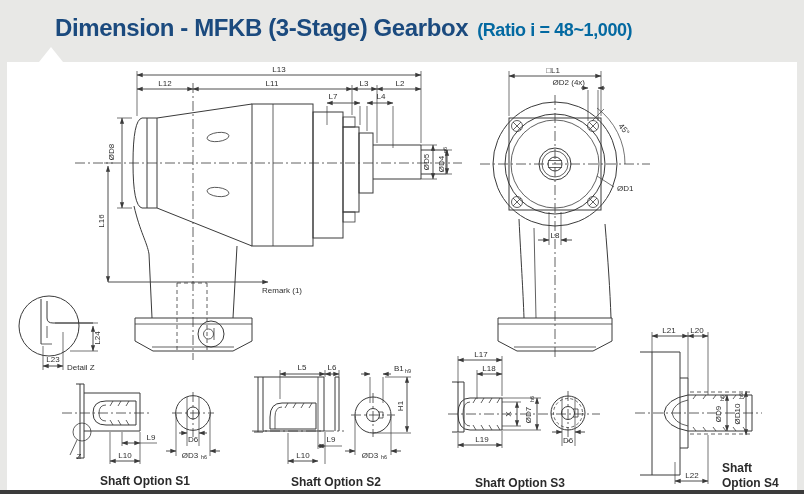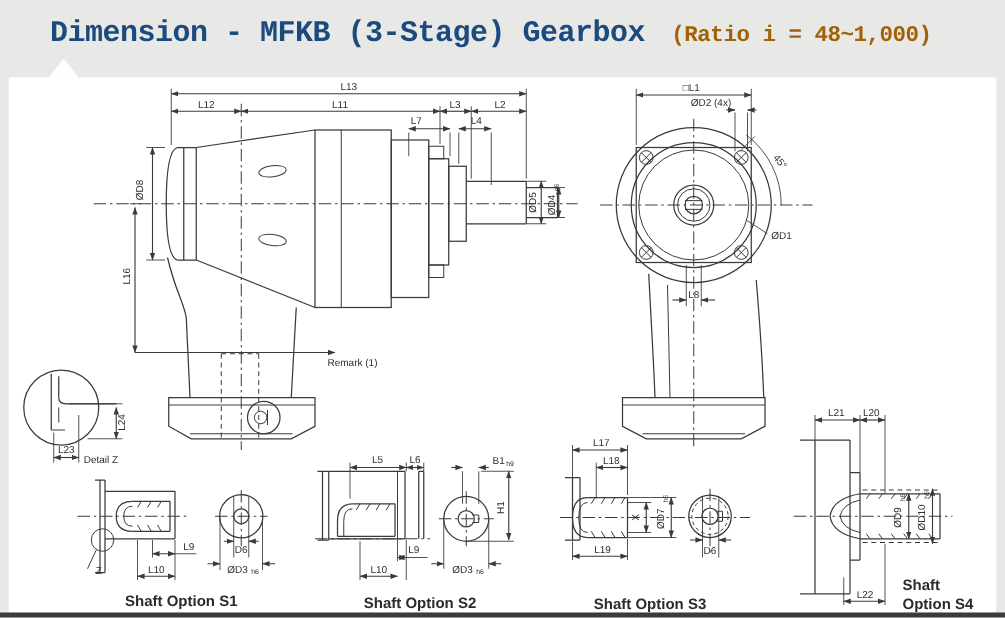--- a/index.html
+++ b/index.html
@@ -2,23 +2,23 @@
 <html><head>
 <meta charset="utf-8">
 <style>
   html,body{margin:0;padding:0;}
   body{
     width:804px;height:494px;overflow:hidden;
     background:#e8e8e6;
     font-family:"Liberation Sans",sans-serif;
   }
   .stage{position:relative;width:804px;height:494px;}
-  .band{position:absolute;left:0;top:0;width:804px;height:62px;display:flex;align-items:baseline;gap:9px;padding:14px 0 0 40px;box-sizing:border-box;font-family:Liberation Mono, monospace;}
+  .band{position:absolute;left:0;top:0;width:804px;height:62px;display:flex;align-items:baseline;gap:9px;padding:14px 0 0 55px;box-sizing:border-box;}
   .title-main{font-size:24px;font-weight:bold;color:#1b4a7e;letter-spacing:-0.4px;}
-  .title-ratio{font-size:18px;font-weight:bold;color:#a16207;letter-spacing:-0.4px;margin-left:12px;}
+  .title-ratio{font-size:18px;font-weight:bold;color:#0369a1;letter-spacing:-0.4px;}
   .canvas{position:absolute;left:7px;top:62px;width:790px;height:428px;background:#ffffff;}
   .notch{position:absolute;left:39px;top:47px;width:0;height:0;
     border-left:12px solid transparent;border-right:12px solid transparent;border-bottom:15px solid #ffffff;}
   .bottombar{position:absolute;left:0;top:490px;width:804px;height:4px;background:#3b3b3b;}
   svg.draw{position:absolute;left:0;top:0;}
   .ln{stroke:#3a3a3a;stroke-width:1;fill:none;}
   .ln2{stroke:#3a3a3a;stroke-width:0.8;fill:none;}
   .dl{stroke:#3a3a3a;stroke-width:0.9;fill:none;}
   .xl{stroke:#3a3a3a;stroke-width:0.7;fill:none;}
   .cl{stroke:#3a3a3a;stroke-width:0.8;fill:none;stroke-dasharray:10 3 2 3;}

